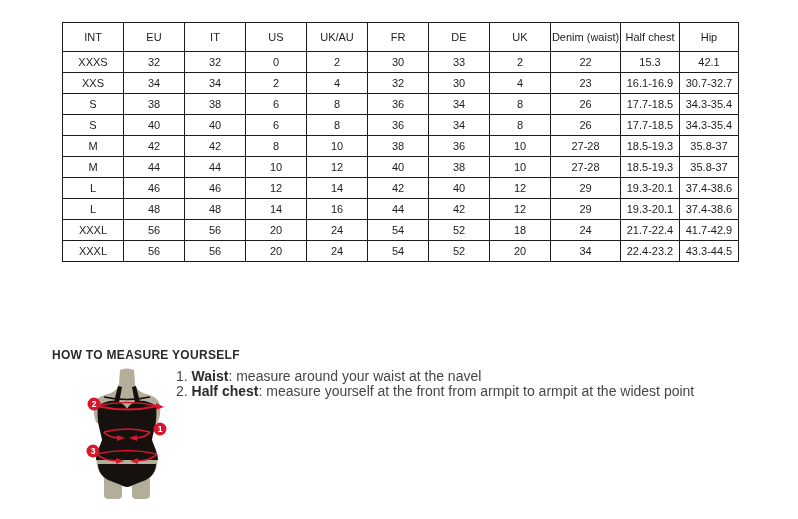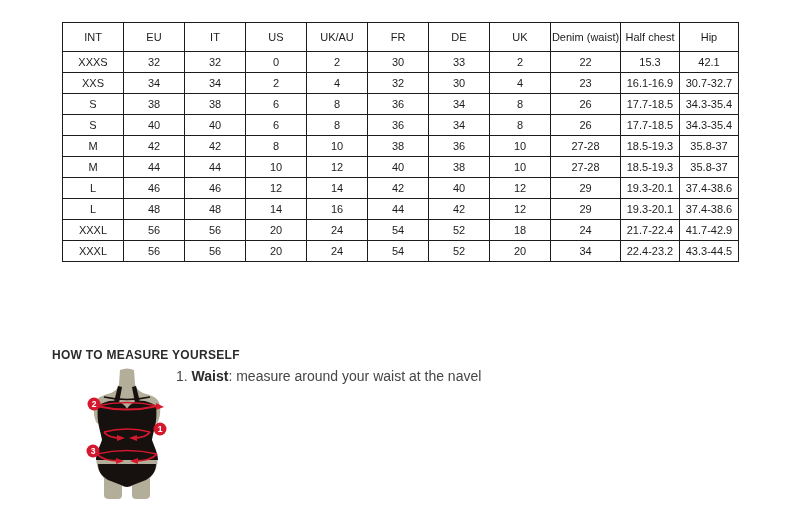--- a/index.html
+++ b/index.html
@@ -303,15 +303,16 @@
       </g>
       <g>
         <circle cx="18" cy="83" r="6.5" fill="#d5182d"></circle>
         <text class="badge-num" x="18" y="86" text-anchor="middle" fill="#ffffff">3</text>
       </g>
     </svg>
   </div>
 
   <div class="steps" id="steps-list">
       <div class="step"><span>1. </span><b>Waist</b><span>: measure around your waist at the navel</span></div>
+      <div class="step"><span>2. </span><b>Half chest</b><span>: measure yourself at the front from armpit to armpit at the widest point</span></div>
     </div>
 
 </div>
 
 </body></html>

